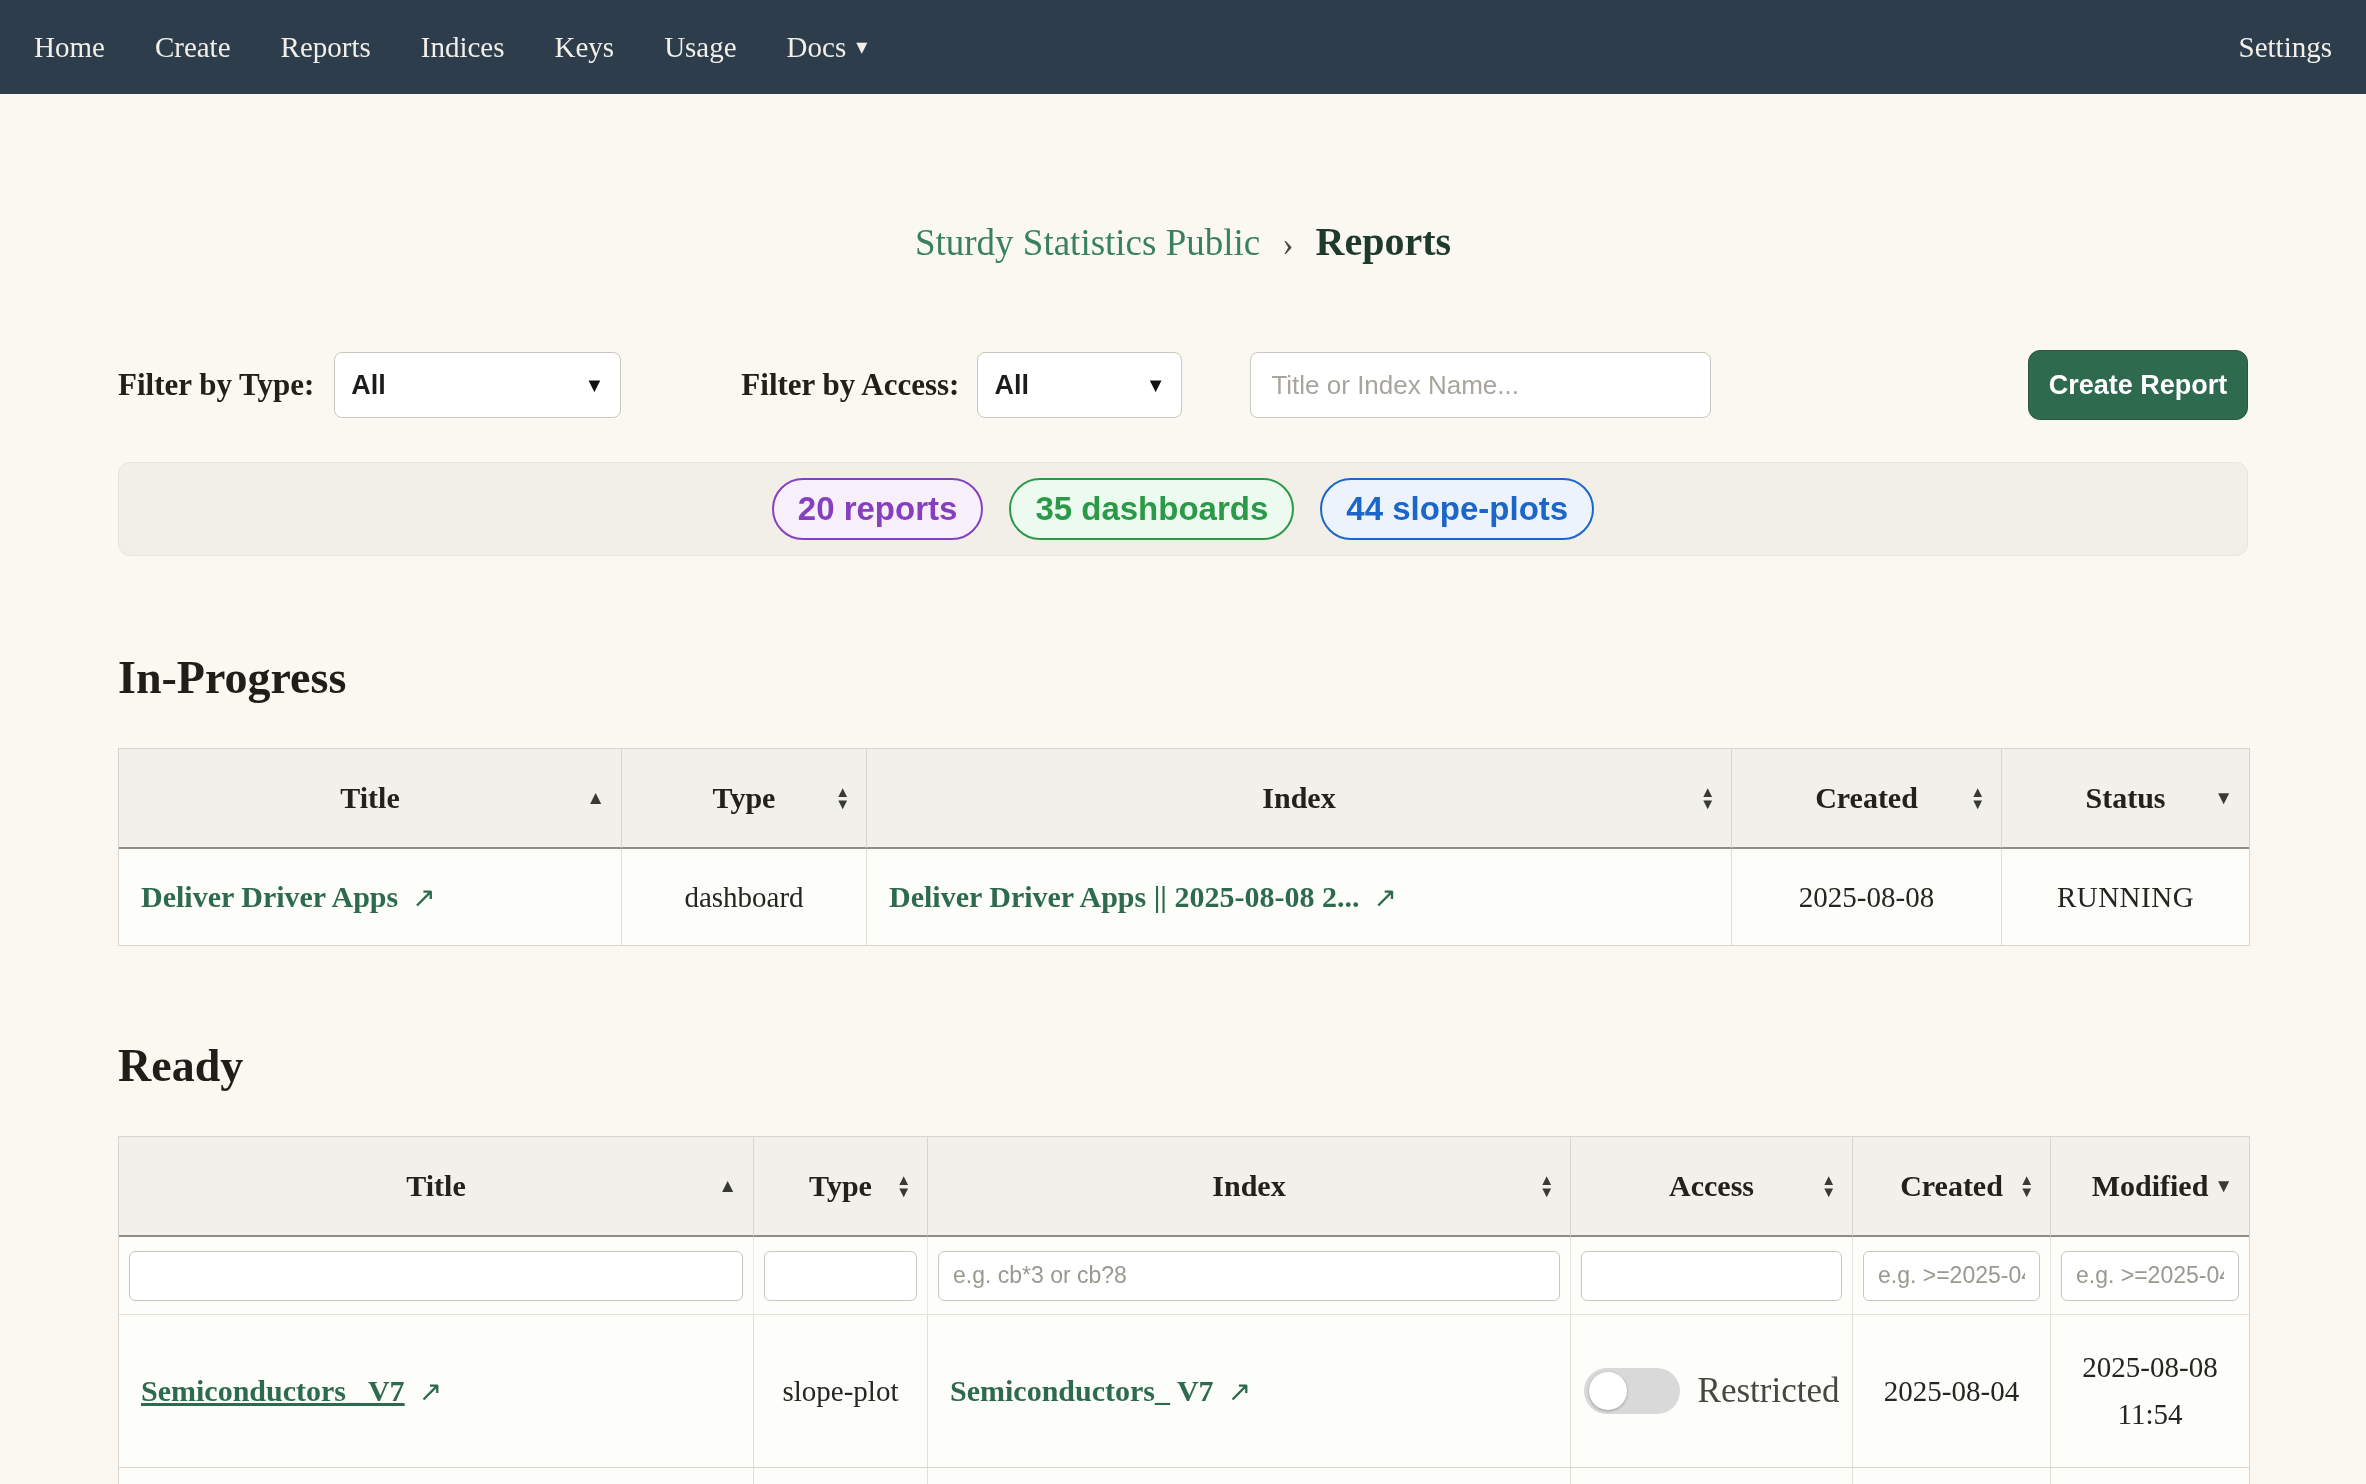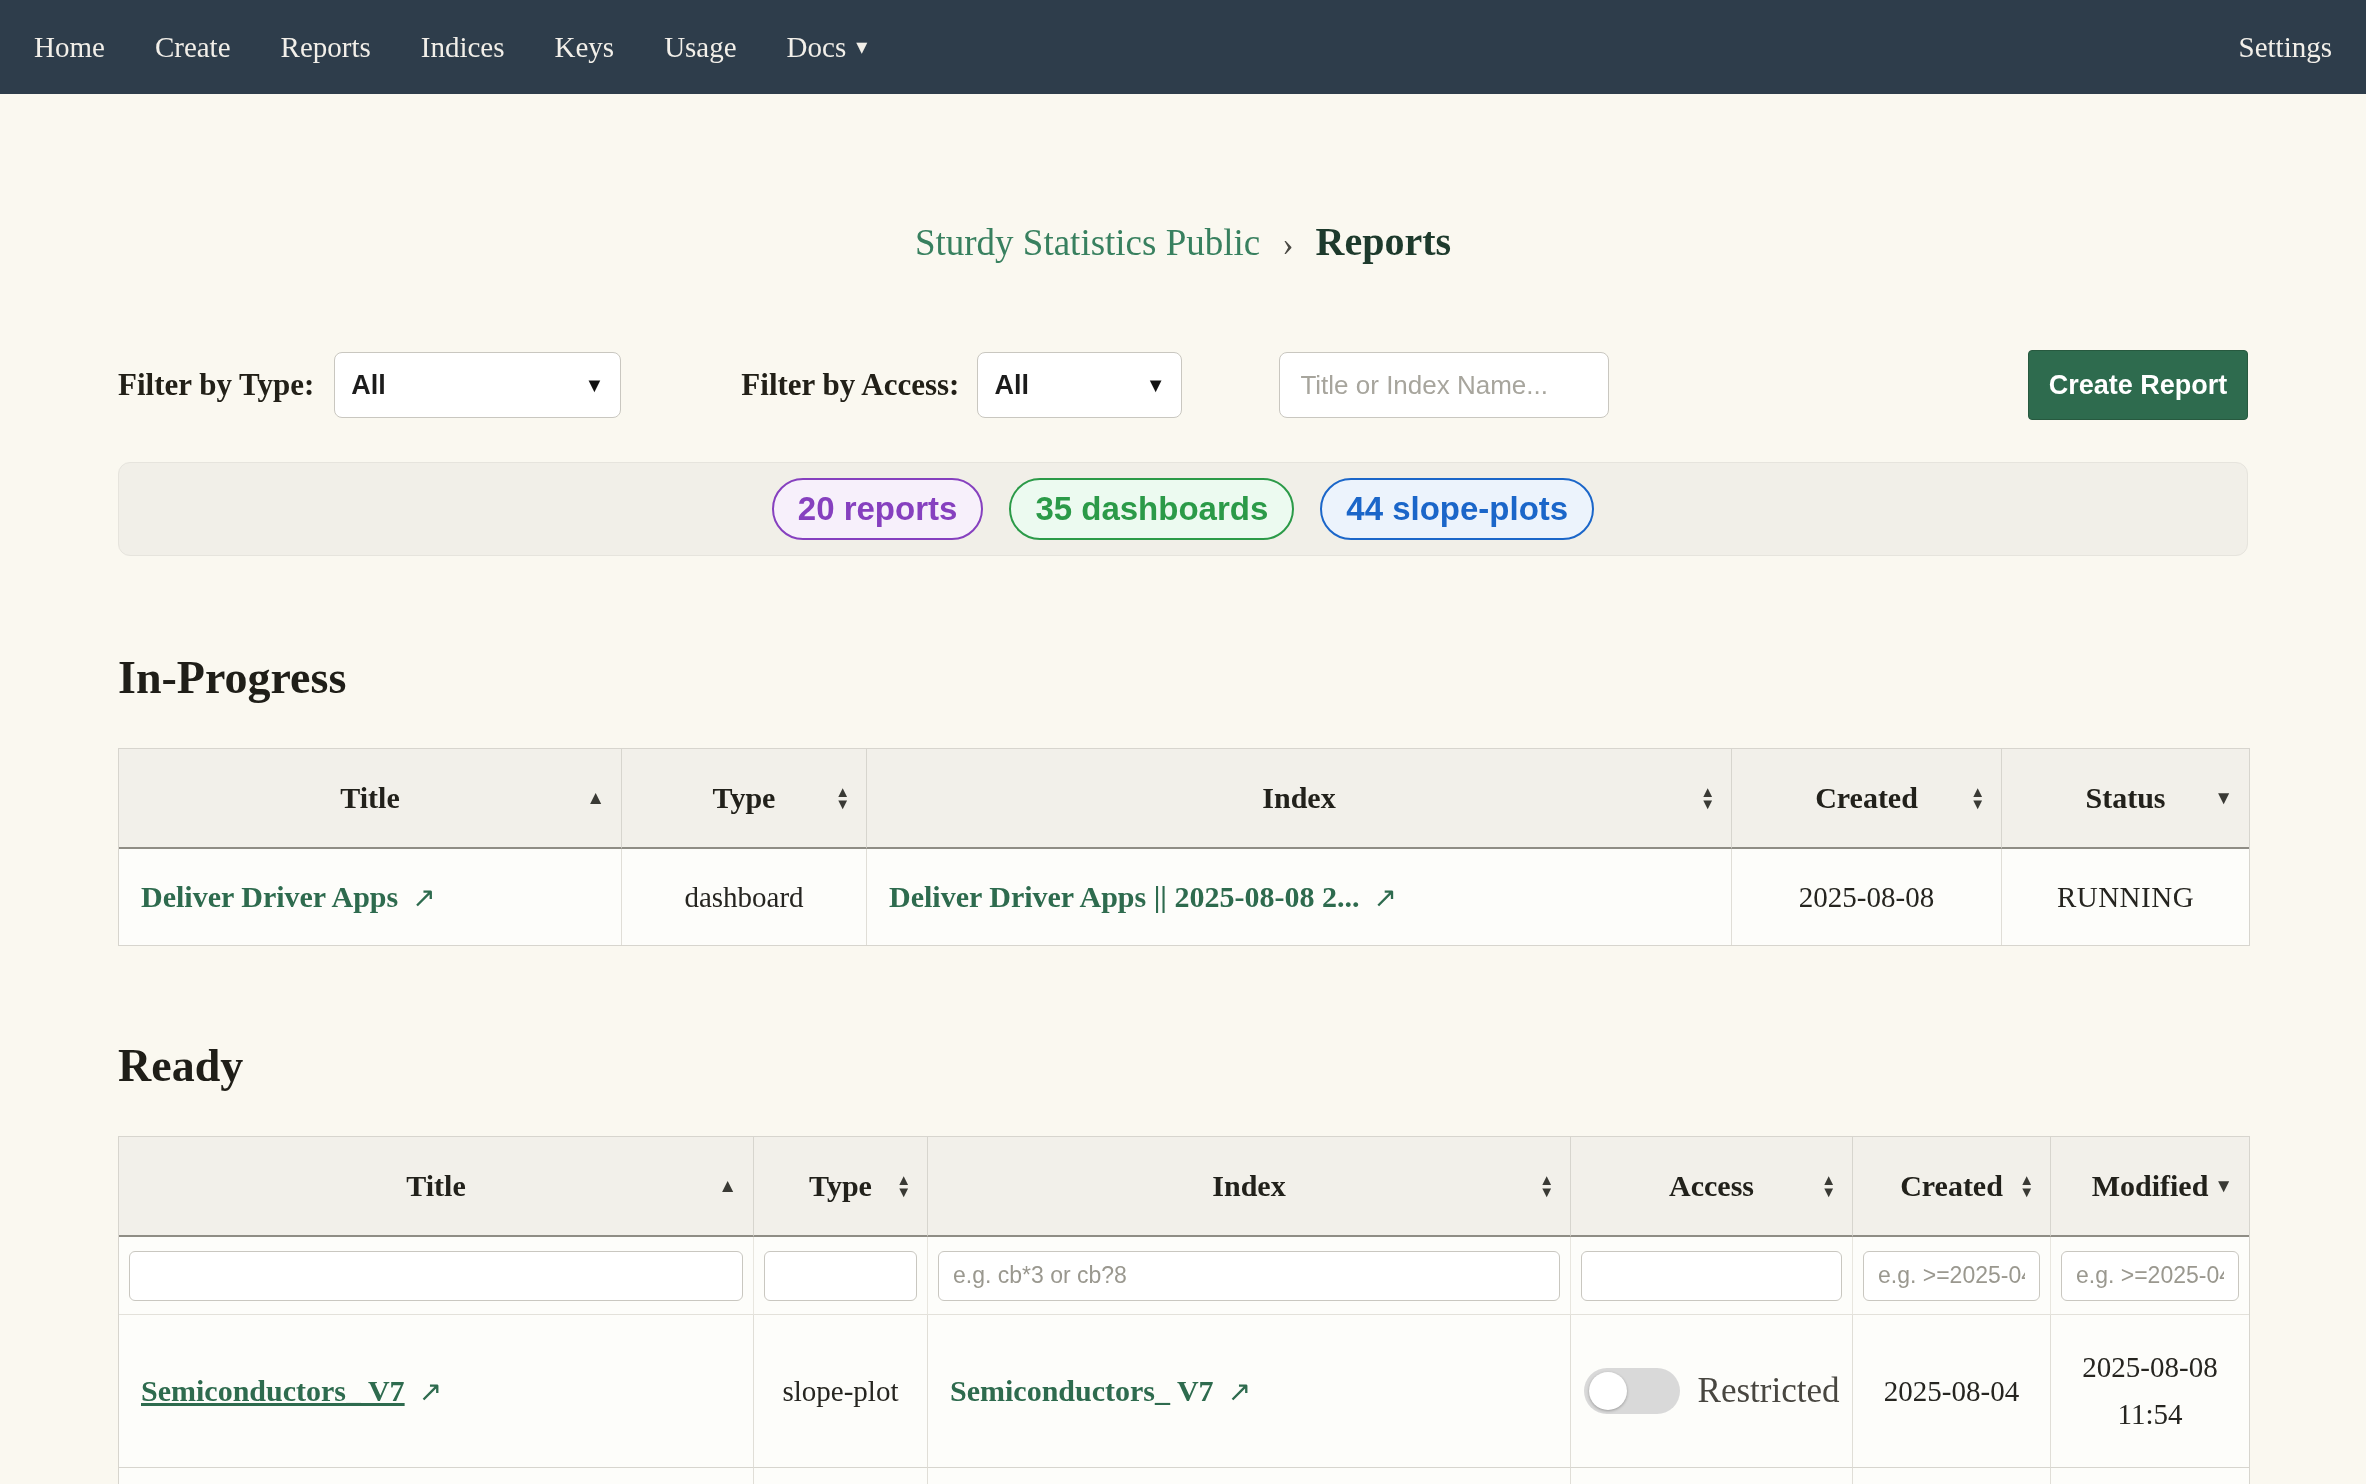--- a/index.html
+++ b/index.html
@@ -31,28 +31,28 @@
     height:66px; background:#fff; border:1px solid #c9c7c0; border-radius:8px;
     display:flex; align-items:center; justify-content:space-between;
     padding:0 16px; cursor:pointer;
     font-family:"Liberation Sans", sans-serif; font-size:27px; font-weight:600; color:#1c1c1c;
   }
   .select-type { width:287px; margin-left:20px; }
   .select-access { width:205px; margin-left:18px; }
   .label-access { margin-left:120px; }
   .select-caret { font-size:20px; color:#111; }
   .search-input {
-    margin-left:97px; width:330px; height:66px; background:#fff;
+    margin-left:68px; width:461px; height:66px; background:#fff;
     border:1px solid #c9c7c0; border-radius:8px; padding:0 20px;
     font-family:"Liberation Sans", sans-serif; font-size:26px; color:#333; outline:none;
   }
   .search-input::placeholder { color:#a7a59d; }
   .create-btn {
     margin-left:auto; width:220px; height:70px; background:#2e6b4e; color:#fff;
-    border:1px solid #27593f; border-radius:4px; cursor:pointer;
+    border:1px solid #27593f; border-radius:12px; cursor:pointer;
     font-family:"Liberation Sans", sans-serif; font-size:27px; font-weight:bold;
   }
   
   .stats-bar {
     margin-top:42px; height:94px; background:#f1efe8; border:1px solid #e6e4dd;
     border-radius:12px; display:flex; align-items:center; justify-content:center; gap:26px;
   }
   .badge {
     border:2px solid; border-radius:999px; padding:10px 24px;
     font-family:"Liberation Sans", sans-serif; font-size:33px; font-weight:bold; white-space:nowrap;

